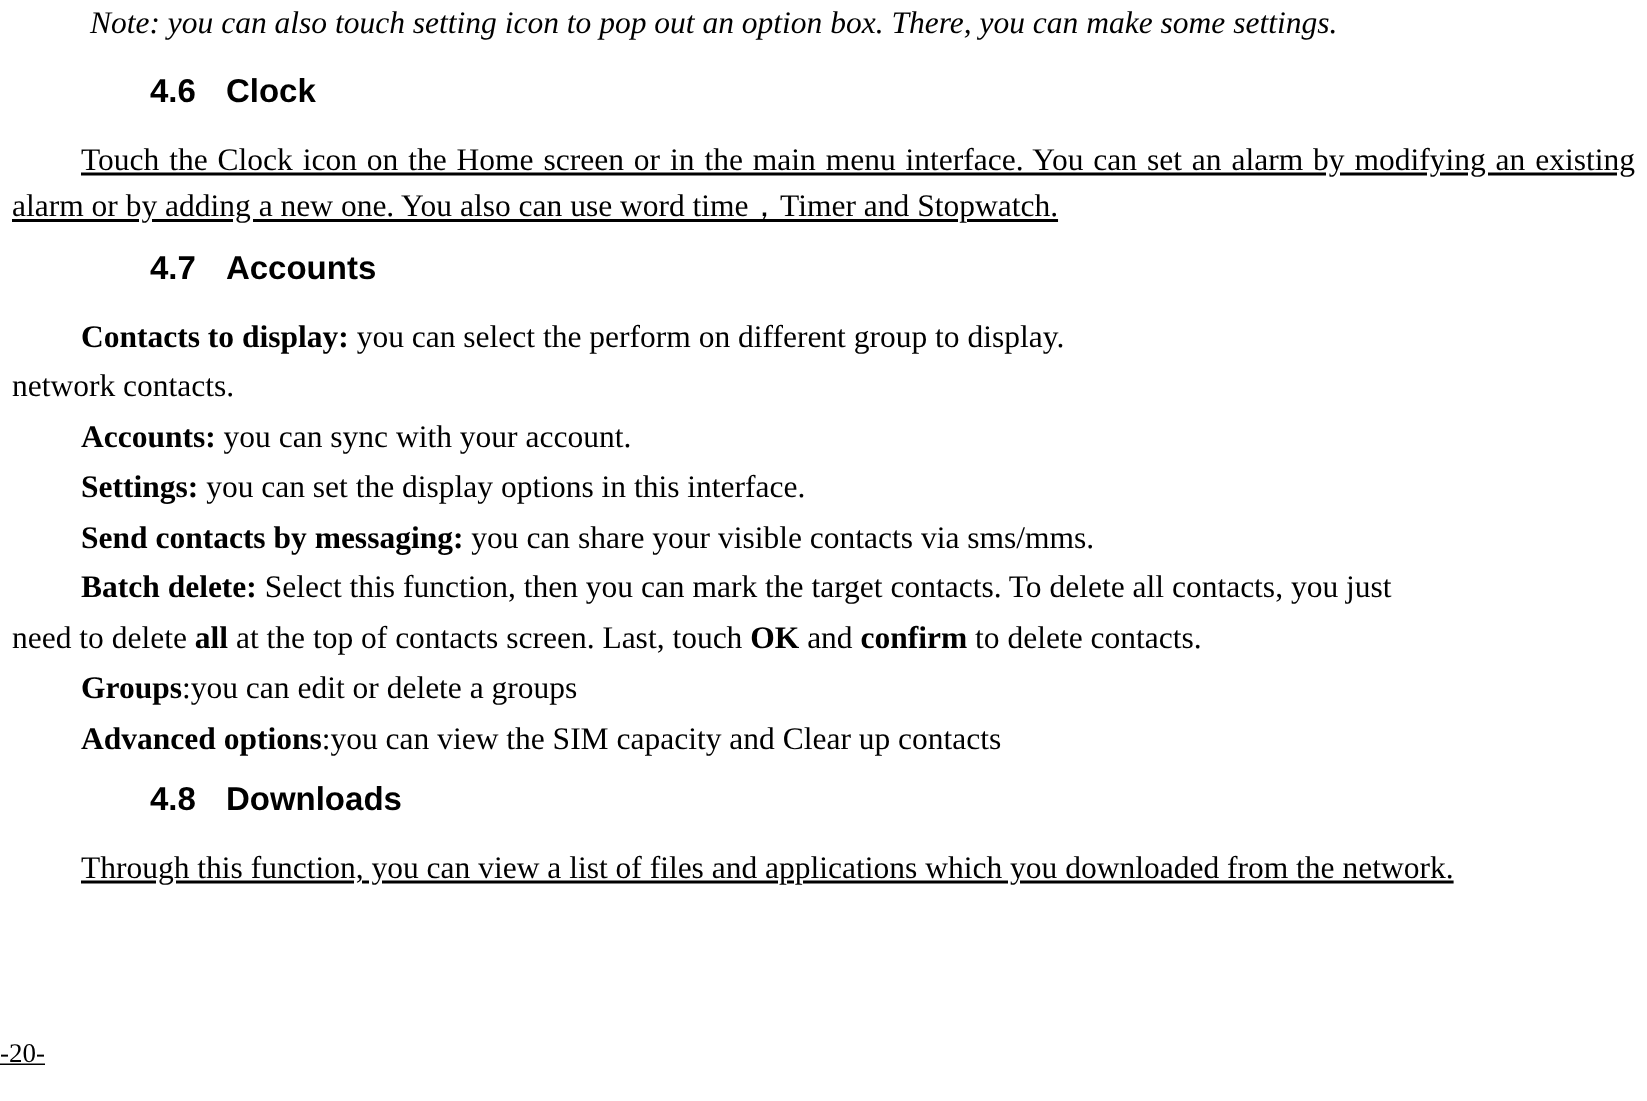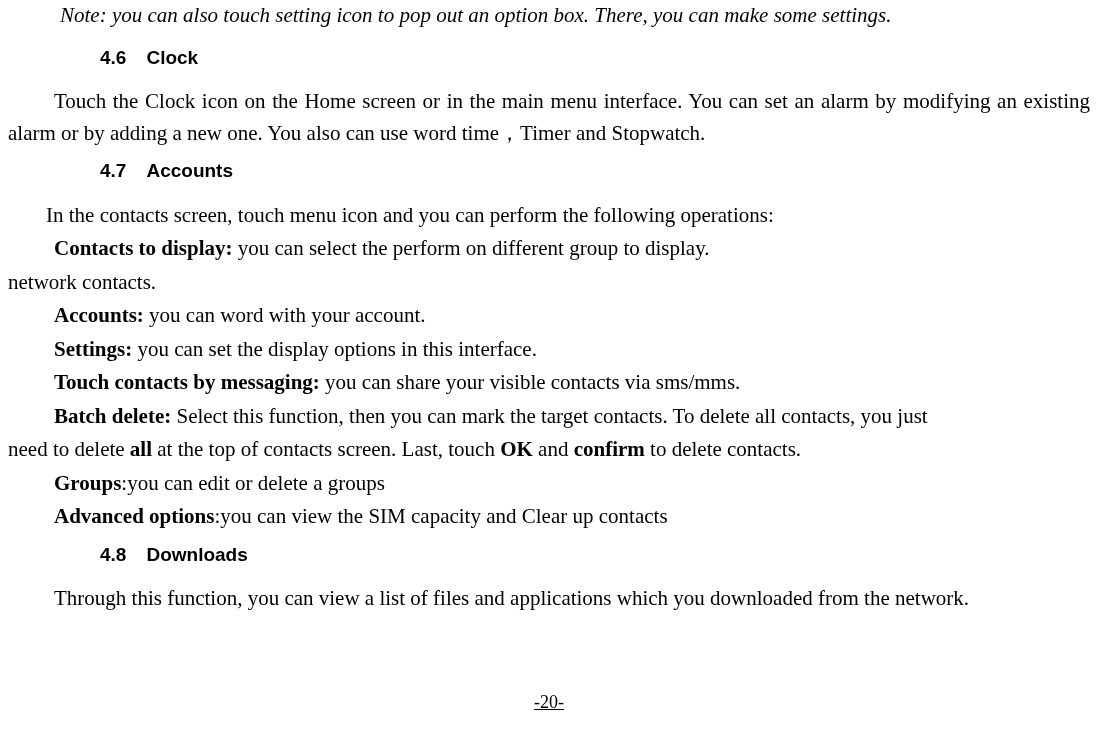--- a/index.html
+++ b/index.html
@@ -23,92 +23,91 @@
     }
     .note {
       font-style: italic;
       margin-left: 52px;
       margin-bottom: 12px;
       text-align: justify;
     }
     .heading {
       font-family: Arial, Helvetica, sans-serif;
       font-weight: bold;
-      font-size: 19px;
+      font-size: 22px;
       margin-left: 92px;
       margin-top: 8px;
       margin-bottom: 14px;
     }
     .heading-num {
       display: inline-block;
       margin-right: 20px;
     }
     .para-justify {
       text-align: justify;
       text-indent: 46px;
       margin-bottom: 6px;
+      text-decoration: underline;
     }
     .para-first-indent {
       text-indent: 38px;
       margin-bottom: 2px;
     }
     .para-indent {
       text-indent: 46px;
       margin-bottom: 2px;
     }
     .para-hanging {
       margin-bottom: 2px;
     }
     .bold {
       font-weight: bold;
     }
     .page-number {
       position: absolute;
       bottom: 18px;
       left: 0;
       right: 0;
-      text-align: center;
       font-size: 18px;
       text-decoration: underline;
     }
   </style>
 </head>
 <body>
 
 <div class="content">
   <p class="note">Note: you can also touch setting icon to pop out an option box. There, you can make some settings.</p>
 
   <div class="heading">
     <span class="heading-num">4.6</span><span>Clock</span>
   </div>
 
   <p class="para-justify">Touch the Clock icon on the Home screen or in the main menu interface. You can set an alarm by modifying an existing alarm or by adding a new one. You also can use word time，Timer and Stopwatch.</p>
 
   <div class="heading">
     <span class="heading-num">4.7</span><span>Accounts</span>
   </div>
 
-  <p class="para-first-indent">In the contacts screen, touch menu icon and you can perform the following operations:</p>
 
   <p class="para-indent">
     <span class="bold">Contacts to display:</span><span> you can select the perform on different group to display.</span>
   </p>
 
   <p class="para-hanging">network contacts.</p>
 
   <p class="para-indent">
-    <span class="bold">Accounts:</span><span> you can word with your account.</span>
+    <span class="bold">Accounts:</span><span> you can sync with your account.</span>
   </p>
 
   <p class="para-indent">
     <span class="bold">Settings:</span><span> you can set the display options in this interface.</span>
   </p>
 
   <p class="para-indent">
-    <span class="bold">Touch contacts by messaging:</span><span> you can share your visible contacts via sms/mms.</span>
+    <span class="bold">Send contacts by messaging:</span><span> you can share your visible contacts via sms/mms.</span>
   </p>
 
   <p class="para-indent">
     <span class="bold">Batch delete:</span><span> Select this function, then you can mark the target contacts. To delete all contacts, you just</span>
   </p>
   <p class="para-hanging">
     <span>need to delete </span><span class="bold">all</span><span> at the top of contacts screen. Last, touch </span><span class="bold">OK</span><span> and </span><span class="bold">confirm</span><span> to delete contacts.</span>
   </p>
 
   <p class="para-indent">

